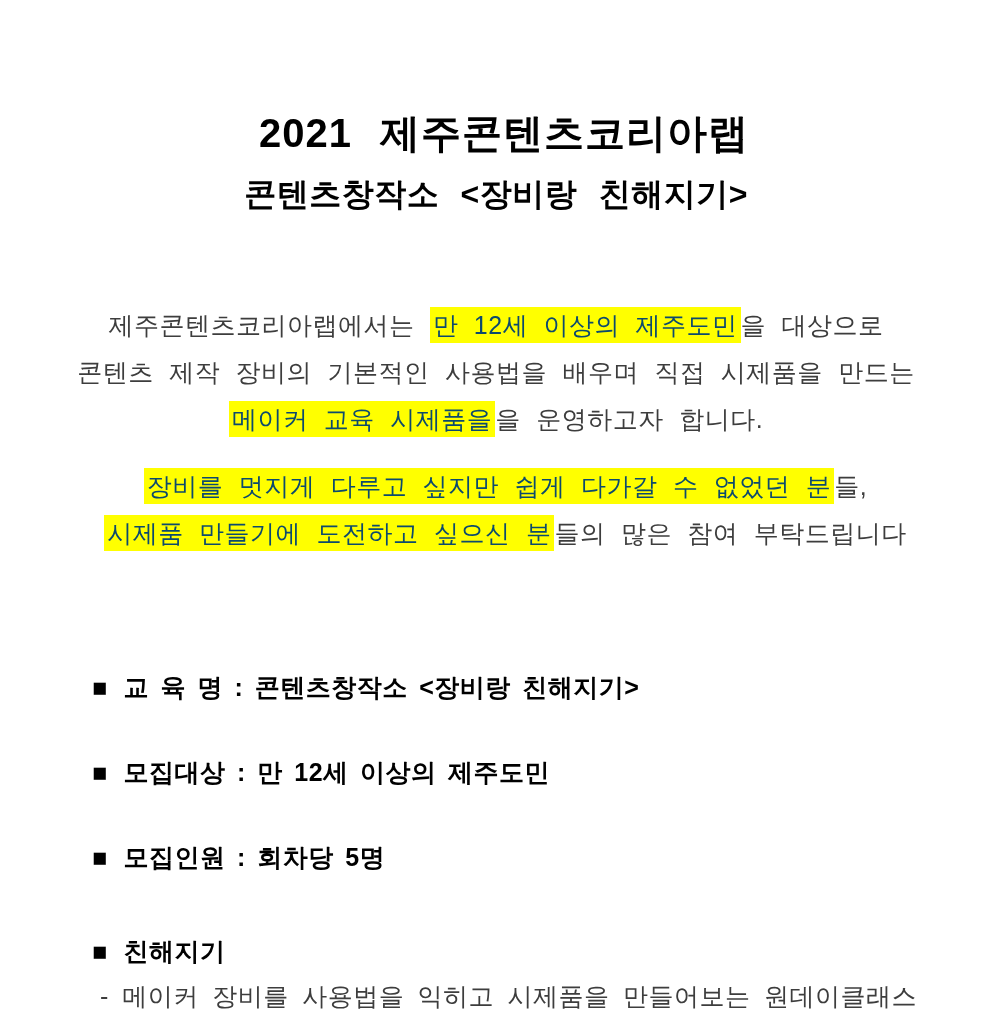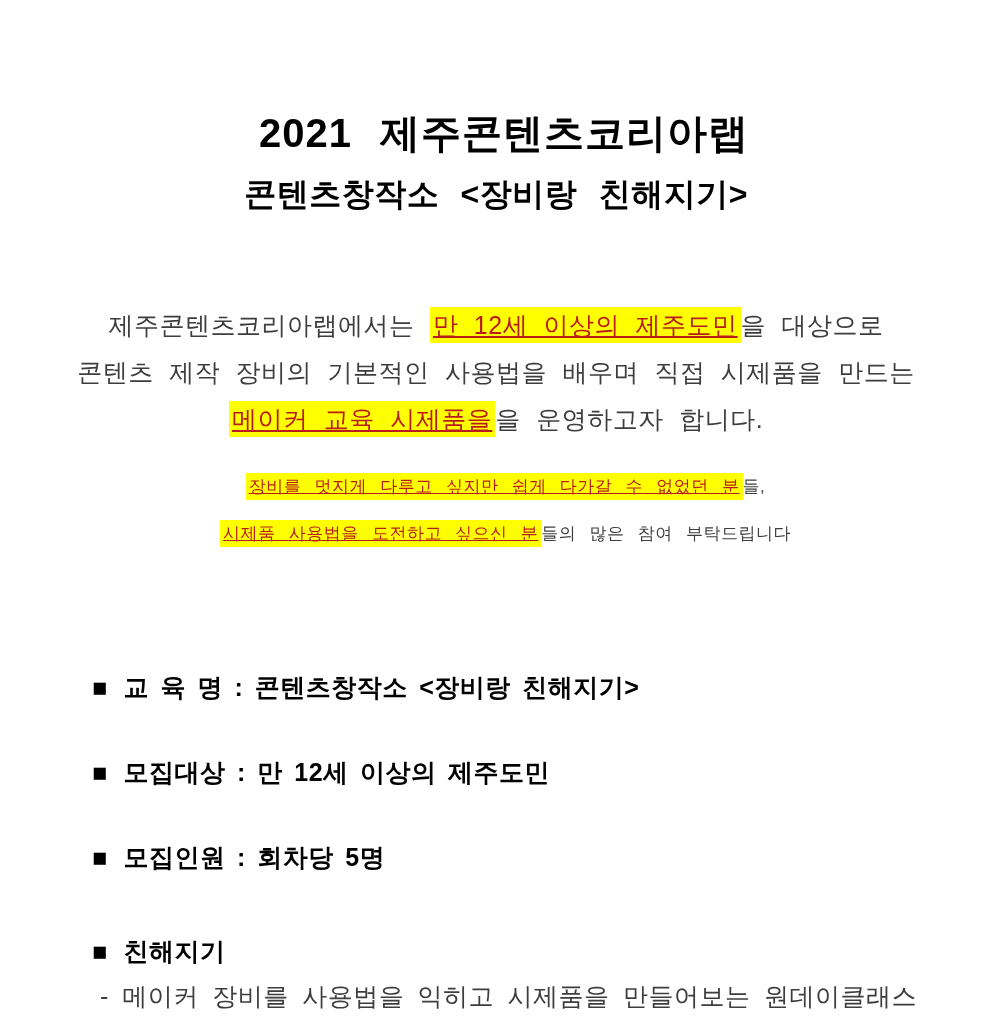--- a/index.html
+++ b/index.html
@@ -48,32 +48,31 @@
     text-align: center;
     font-size: 25px;
     line-height: 47px;
     color: #3d3d3d;
     word-spacing: 8px;
     letter-spacing: 0.5px;
   }
   .callout {
     margin-top: 20px;
     text-align: center;
-    font-size: 17px;
+    font-size: 25px;
     line-height: 47px;
     color: #3d3d3d;
     word-spacing: 8px;
     letter-spacing: 0.5px;
     padding-left: 19px;
   }
   .hl {
     background: #ffff00;
-    color: #b91c1c;
+    color: #0c4a6e;
     padding: 4px 3px;
-    text-decoration: underline;
   }
 
   
   .details {
     margin-top: 115px;
     margin-left: 92px;
     margin-right: 60px;
     color: #000000;
   }
   .detail-item {
@@ -117,21 +116,21 @@
   </header>
 
   <section class="intro">
     <div class="line"><span>제주콘텐츠코리아랩에서는 </span><mark class="hl">만 12세 이상의 제주도민</mark><span>을 대상으로</span></div>
     <div class="line">콘텐츠 제작 장비의 기본적인 사용법을 배우며 직접 시제품을 만드는</div>
     <div class="line"><mark class="hl">메이커 교육 시제품을</mark><span>을 운영하고자 합니다.</span></div>
   </section>
 
   <section class="callout">
     <div class="line"><mark class="hl">장비를 멋지게 다루고 싶지만 쉽게 다가갈 수 없었던 분</mark><span>들,</span></div>
-    <div class="line"><mark class="hl">시제품 사용법을 도전하고 싶으신 분</mark><span>들의 많은 참여 부탁드립니다</span></div>
+    <div class="line"><mark class="hl">시제품 만들기에 도전하고 싶으신 분</mark><span>들의 많은 참여 부탁드립니다</span></div>
   </section>
 
   <section class="details">
     <div class="detail-item">
       <span class="bullet-square">■</span>
       <span>교 육 명 : 콘텐츠창작소 &lt;장비랑 친해지기&gt;</span>
     </div>
     <div class="detail-item">
       <span class="bullet-square">■</span>
       <span>모집대상 : 만 12세 이상의 제주도민</span>

